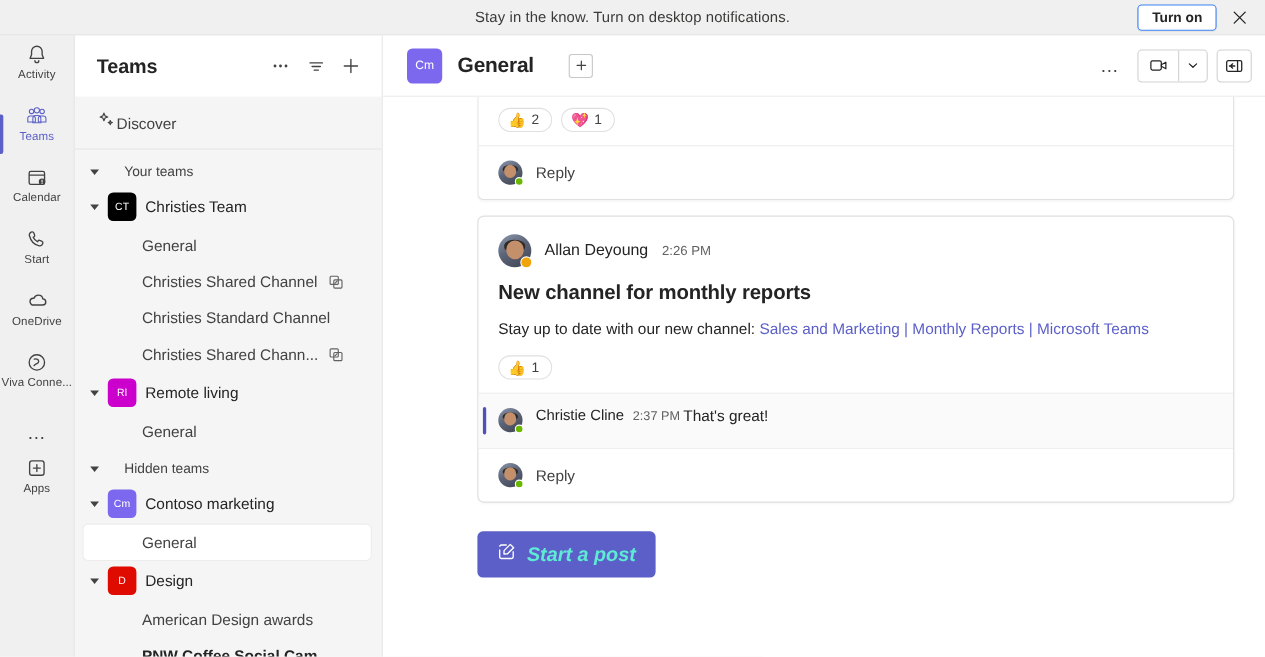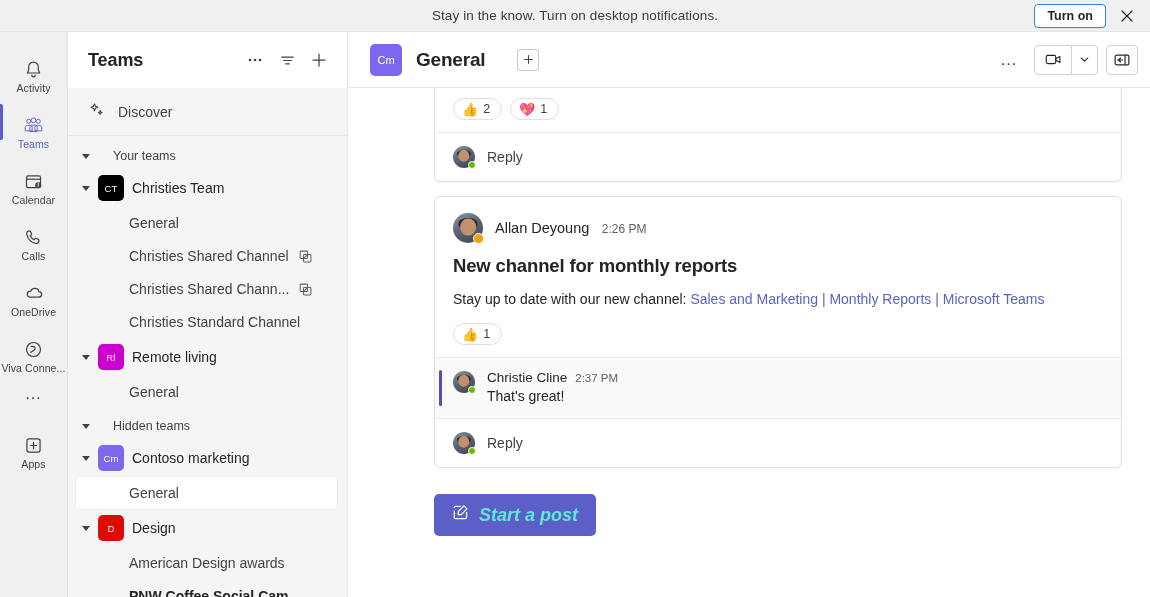--- a/index.html
+++ b/index.html
@@ -38,21 +38,21 @@
 
   
   .rail {
     width: 68px; min-width: 68px; background: #f0f0f0;
     border-right: 1px solid #e4e4e4;
     display: flex; flex-direction: column; align-items: center;
     padding-top: 6px; overflow: hidden;
   }
   .rail-item {
     position: relative; width: 68px; height: 56px;
-    display: flex; flex-direction: column; align-items: center; justify-content: flex-end;
+    display: flex; flex-direction: column; align-items: center; justify-content: flex-start;
     gap: 2px; cursor: pointer; color: #424242;
   }
   .rail-item .ricon { height: 22px; display: flex; align-items: center; justify-content: center; }
   .rail-item .rlabel { font-size: 10.5px; color: #424242; letter-spacing: 0.1px; line-height: 12px; white-space: nowrap; }
   .rail-item.selected .rlabel { color: #5b5fc7; }
   .rail-item.selected svg { stroke: #5b5fc7; fill: none; }
   .rail-item.selected .teams-glyph { color: #5b5fc7; }
   .rail-item.selected::before {
     content: ""; position: absolute; left: 0; top: 10px; width: 3px; height: 36px;
     background: #5b5fc7; border-radius: 0 2px 2px 0;
@@ -70,21 +70,21 @@
     height: 56px; min-height: 56px; display: flex; align-items: center;
     padding: 0 12px 0 20px; background: #ffffff;
   }
   .tp-title { font-size: 18px; font-weight: 700; color: #242424; flex: 1; letter-spacing: -0.1px; }
   .tp-icon-btn {
     width: 32px; height: 32px; border-radius: 4px; display: flex; align-items: center; justify-content: center;
     cursor: pointer; color: #424242;
   }
 
   .tp-discover {
-    height: 48px; display: flex; align-items: center; gap: 12px;
+    height: 48px; display: flex; align-items: center; 
     padding: 0 20px; cursor: pointer; background: #f5f5f5;
     border-bottom: 1px solid #e6e6e6;
   }
   .tp-discover .dlabel { font-size: 14px; color: #424242; }
 
   .tp-scroll { flex: 1; overflow: hidden; padding-top: 6px; }
 
   .group-head {
     display: flex; align-items: center; gap: 23px; height: 28px;
     padding: 0 12px 0 14px; cursor: pointer;
@@ -172,21 +172,21 @@
   .post-head { display: flex; align-items: center; gap: 12px; padding: 16px 18px 0 18px; }
   .post-author { font-size: 14.5px; color: #242424; font-weight: 400; }
   .post-time { font-size: 12px; color: #616161; margin-left: 8px; }
   .post-title { font-size: 18.5px; font-weight: 700; color: #242424; padding: 12px 18px 0 18px; letter-spacing: -0.15px; }
   .post-body { font-size: 14px; color: #242424; padding: 12px 18px 14px 18px; line-height: 20px; }
   .post-body a { color: #5b5fc7; text-decoration: none; }
 
   .thread-reply { display: flex; gap: 12px; padding: 12px 18px 14px 18px; position: relative; background: #fafafa; }
   .thread-reply::before { content: ""; position: absolute; left: 4px; top: 12px; bottom: 12px; width: 3px;
                           background: #4f52b2; border-radius: 2px; }
-  .tr-body { display: flex; flex-direction: column; gap: 3px; }
+  .tr-body { display: flex; flex-direction: row; gap: 3px; }
   .tr-meta { display: flex; align-items: baseline; }
   .tr-name { font-size: 13.5px; color: #242424; }
   .tr-time { font-size: 11.5px; color: #616161; margin-left: 8px; }
   .tr-text { font-size: 14px; color: #242424; }
 
   .startpost-wrap { padding: 26px 0 0 0; }
   .start-post-btn {
     display: inline-flex; align-items: center; gap: 10px;
     background: #5b5fc7; color: #5eead4; border: none; border-radius: 5px;
     padding: 10px 18px; font-size: 18px; font-weight: 700; cursor: pointer;
@@ -264,21 +264,21 @@
         </span>
         <span class="rlabel">Calendar</span>
       </div>
 
       <div class="rail-item">
         <span class="ricon">
           <svg width="21" height="21" viewBox="0 0 24 24" fill="none" stroke="#424242" stroke-width="1.4">
               <path d="M7.4 4.4c.9 0 1.3.6 1.6 1.4l.7 1.9c.3.8 0 1.3-.6 1.7l-.9.6c.9 2 2.4 3.6 4.5 4.6l.6-.9c.4-.6 1-.8 1.7-.5l1.9.7c.8.3 1.4.7 1.4 1.6 0 2-1.7 3.6-3.7 3.3C9.1 18 6 14.9 4.2 8.1 3.9 6.1 5.4 4.4 7.4 4.4z" stroke-linejoin="round"></path>
             </svg>
         </span>
-        <span class="rlabel">Calls</span>
+        <span class="rlabel">Start</span>
       </div>
 
       <div class="rail-item">
         <span class="ricon">
           <svg width="22" height="22" viewBox="0 0 24 24" fill="none" stroke="#424242" stroke-width="1.4">
               <path d="M7.2 16.6h9.9c1.8 0 3.2-1.3 3.2-3 0-1.6-1.3-2.9-2.9-3-.3-2.1-2.2-3.7-4.5-3.7-2 0-3.7 1.2-4.3 3-.2 0-.3 0-.5 0-1.9 0-3.4 1.5-3.4 3.4s1.6 3.3 2.5 3.3z" stroke-linejoin="round"></path>
             </svg>
         </span>
         <span class="rlabel">OneDrive</span>
       </div>
@@ -357,31 +357,31 @@
           <span class="cname">Christies Shared Channel</span>
           <span class="shared-ico">
             <svg width="13" height="13" viewBox="0 0 14 14" fill="none" stroke="#616161" stroke-width="1.1">
                 <rect x="1.2" y="1.2" width="8" height="8" rx="1"></rect>
                 <rect x="4.8" y="4.8" width="8" height="8" rx="1"></rect>
                 <path d="M5.6 8.4l2.8-2.8"></path>
               </svg>
           </span>
         </div>
         <div class="channel-row">
+          <span class="cname">Christies Standard Channel</span>
+        </div>
+        <div class="channel-row">
           <span class="cname">Christies Shared Chann...</span>
           <span class="shared-ico">
             <svg width="13" height="13" viewBox="0 0 14 14" fill="none" stroke="#616161" stroke-width="1.1">
                 <rect x="1.2" y="1.2" width="8" height="8" rx="1"></rect>
                 <rect x="4.8" y="4.8" width="8" height="8" rx="1"></rect>
                 <path d="M5.6 8.4l2.8-2.8"></path>
               </svg>
           </span>
-        </div>
-        <div class="channel-row">
-          <span class="cname">Christies Standard Channel</span>
         </div>
 
         <div class="team-row">
           <span class="caret"></span>
           <span class="team-avatar" style="background:#cc00cc">Rl</span>
           <span class="team-name">Remote living</span>
         </div>
         <div class="channel-row">
           <span class="cname">General</span>
         </div>

